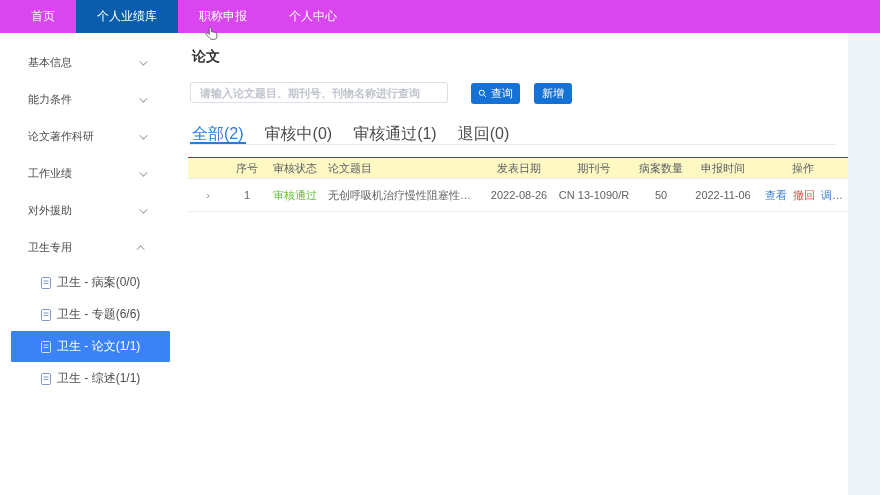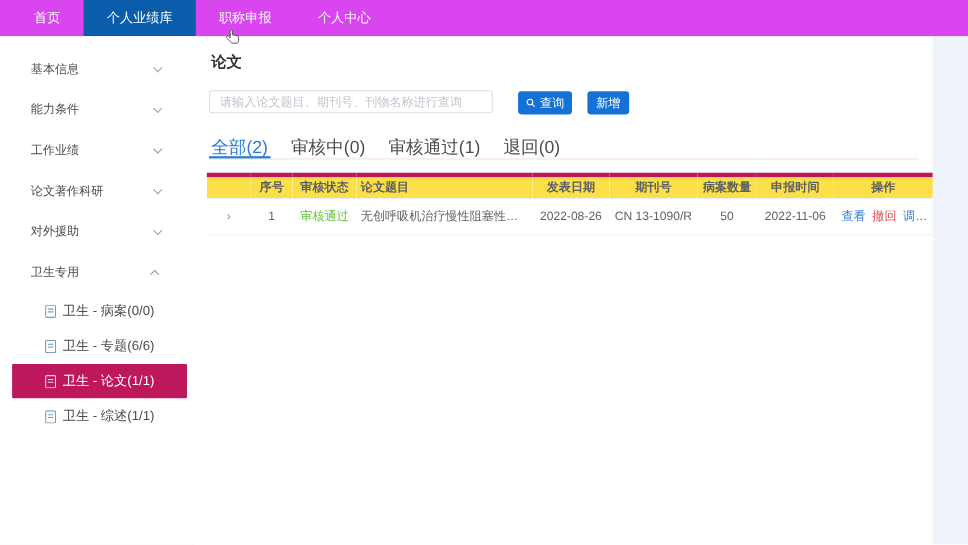--- a/index.html
+++ b/index.html
@@ -15,45 +15,45 @@
 
   .cursor { position:absolute; left:205px; top:26px; width:14px; height:16px; z-index:50; }
 
   
   .sidebar { position:absolute; top:33px; left:0; width:175px; height:462px; background:#fff; box-shadow:1px 0 0 #f1f3f6; padding-top:11px; }
   .side-group { height:37px; display:flex; align-items:center; justify-content:space-between; padding:0 30px 0 28px; font-size:11px; color:#4c4c4c; cursor:pointer; }
   .chev { width:6px; height:6px; border-right:1px solid #9aa2ad; border-bottom:1px solid #9aa2ad; transform:rotate(45deg) translateY(-2px); }
   .chev.up { transform:rotate(-135deg) translateY(-2px); }
   .side-sub { height:31px; margin:1px 5px 1px 11px; display:flex; align-items:center; padding-left:30px; font-size:12px; color:#4c4c4c; cursor:pointer; border-radius:1px;text-align:right; }
   .side-sub .doc-ic { margin-right:6px; color:#7e99c4; flex:0 0 auto; }
-  .side-sub.active { background:#be185d; color:#fff; }
+  .side-sub.active { background:#3b82f6; color:#fff; }
   .side-sub.active .doc-ic { color:#cfe2f8; }
 
   
   .right-strip { position:absolute; top:33px; left:848px; width:32px; height:462px; background:#eef2f9; }
 
   
   .main { position:absolute; top:33px; left:175px; width:673px; height:462px; background:#fff; }
   .page-title { position:absolute; left:17px; top:15px; font-size:14px; font-weight:bold; color:#333; }
 
-  .search-input { position:absolute; left:15px; top:49px; width:258px; height:21px; border:1px solid #dcdfe6; border-radius:3px; font-size:11px; padding:0 9px; color:#606266; outline:none; font-family:inherit; }
+  .search-input { position:absolute; left:15px; top:49px; width:258px; height:21px; border:1px solid #dcdfe6; border-radius:3px; font-size:11px; padding:0 9px; color:#606266; outline:none; font-family:inherit;font-weight:bold; }
   .search-input::placeholder { color:#c0c4cc; }
   .btn { position:absolute; top:50px; height:21px; background:#1472d6; color:#fff; border:none; border-radius:3px; font-size:11px; display:flex; align-items:center; justify-content:center; gap:4px; cursor:pointer; font-family:inherit; }
   .btn-query { left:296px; width:49px; }
   .btn-add  { left:359px; width:38px; }
   .mag { width:9px; height:9px; }
 
   
   .tabs { position:absolute; left:15px; top:89px; width:645px; height:23px; border-bottom:1px solid #e4e7ed; display:flex; }
   .tab { font-size:16px; color:#4c4c4c; margin-right:17px; padding:2px 2px 0 2px; cursor:pointer; }
   .tab.active { color:#2b7bd9; border-bottom:2px solid #2b7bd9; }
 
   
   .grid { position:absolute; left:13px; top:124px; width:660px; border-collapse:collapse; table-layout:fixed; font-size:11px; }
-  .grid th { background:#fde047; color:#5a5e66; font-weight:bold; height:21px; border-top:4px solid #be185d; border-bottom:1px solid #ebeef5; text-align:center; padding:0 4px; white-space:nowrap; overflow:hidden; }
+  .grid th { background:#fef9c3; color:#5a5e66; font-weight:normal; height:21px; border-top:1px solid #be185d; border-bottom:1px solid #ebeef5; text-align:center; padding:0 4px; white-space:nowrap; overflow:hidden; }
   .grid td { height:33px; border-bottom:1px solid #ebeef5; color:#606266; text-align:center; padding:0 4px; white-space:nowrap; overflow:hidden; text-overflow:ellipsis; }
   .grid th.l, .grid td.l { text-align:left; }
   .expand-arrow { color:#8a9099; cursor:pointer; font-size:11px; }
   .status-pass { color:#67c23a; }
   .op-link { cursor:pointer; margin:0 3px; text-decoration:none; }
   .op-blue { color:#3e80d9; }
   .op-red  { color:#e04b4b; }
 
   .col-exp { width:40px; } .col-seq { width:38px; } .col-status { width:58px; }
   .col-title { width:160px; } .col-date { width:70px; } .col-journal { width:80px; }
@@ -78,25 +78,25 @@
   <div class="sidebar">
     <div class="side-group">
       <span>基本信息</span>
       <span class="chev"></span>
     </div>
     <div class="side-group">
       <span>能力条件</span>
       <span class="chev"></span>
     </div>
     <div class="side-group">
+      <span>论文著作科研</span>
+      <span class="chev"></span>
+    </div>
+    <div class="side-group">
       <span>工作业绩</span>
-      <span class="chev"></span>
-    </div>
-    <div class="side-group">
-      <span>论文著作科研</span>
       <span class="chev"></span>
     </div>
     <div class="side-group">
       <span>对外援助</span>
       <span class="chev"></span>
     </div>
     <div class="side-group">
       <span>卫生专用</span>
       <span class="chev up"></span>
     </div>

